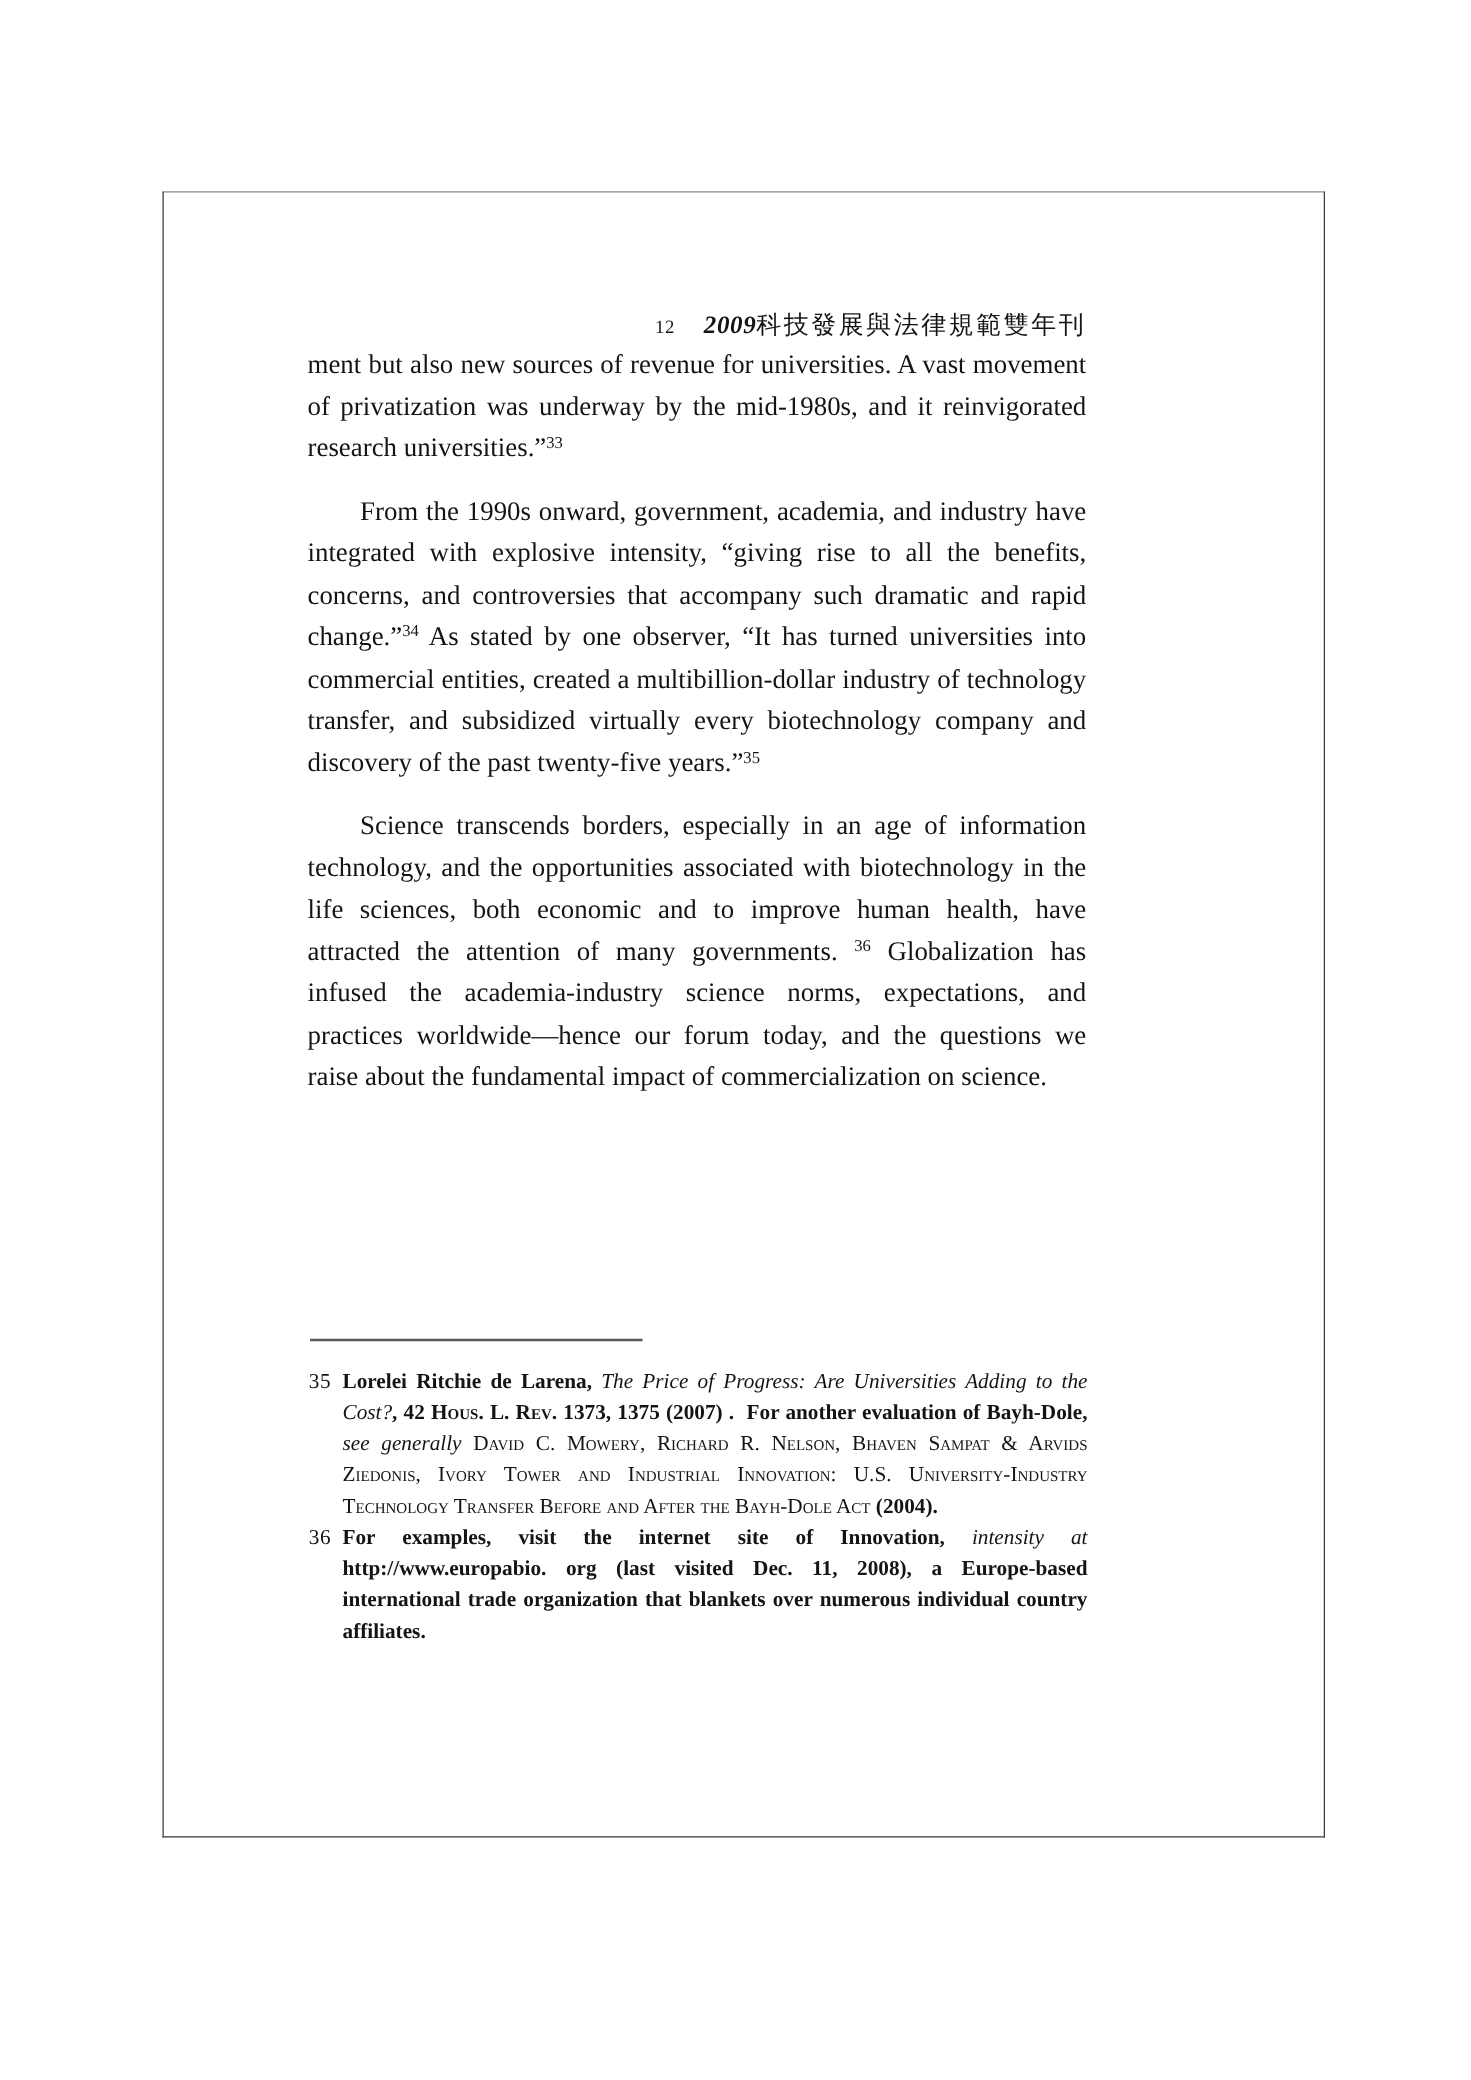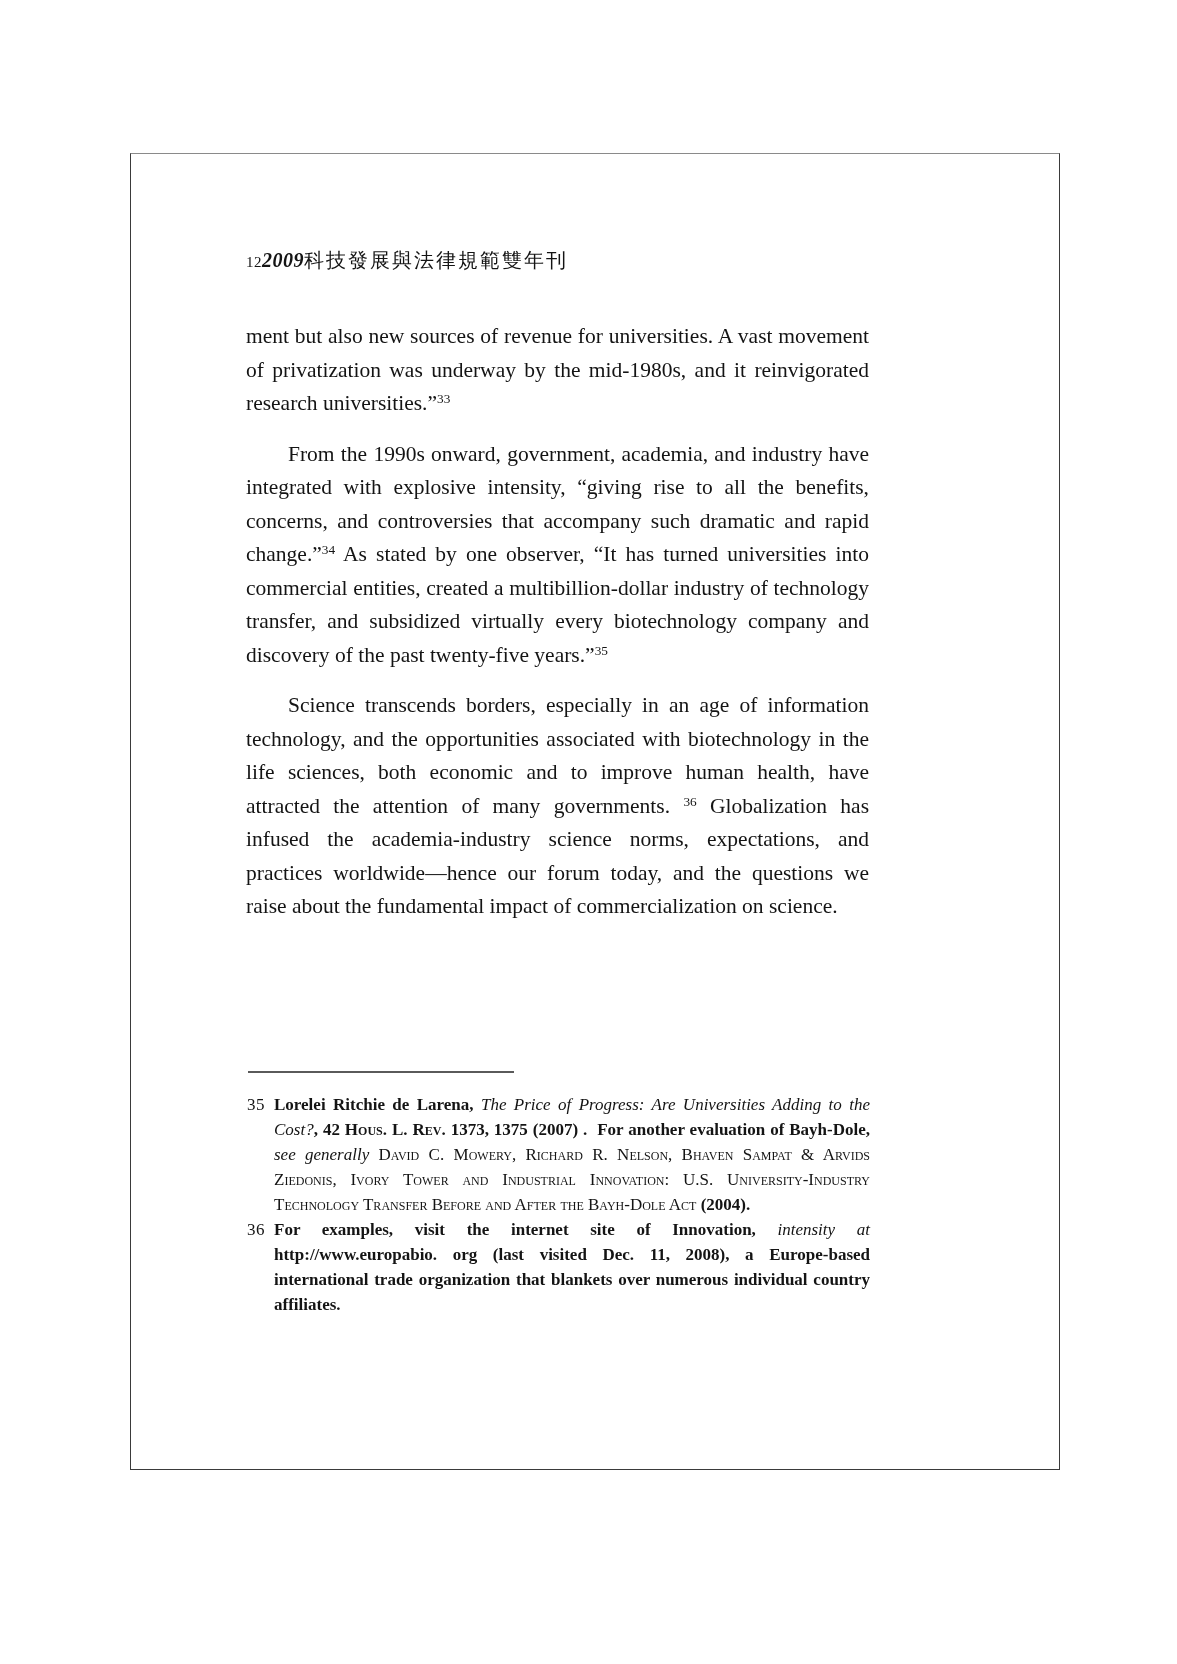--- a/index.html
+++ b/index.html
@@ -31,42 +31,42 @@
   }
   .page-content {
     position: relative;
     box-sizing: border-box;
     width: 100%;
     height: 100%;
     padding: 93px 190px 0 115px;
   }
   .page-header {
     display: flex;
-    justify-content: flex-start;
+    justify-content: flex-end;
     align-items: baseline;
     width: 100%;
+    gap: 23px;
   }
   .page-num {
     font-size: 15px;
     line-height: 26px;
     letter-spacing: 0.5px;
   }
   .journal-title {
     font-size: 20px;
     line-height: 26px;
     letter-spacing: 2px;
     white-space: nowrap;
   }
   .journal-title .year {
     font-weight: bold;
     font-style: italic;
     letter-spacing: 0.5px;
   }
   .body-text {
-    margin-top: 45px;
     width: 623px;
   }
   .para {
     margin: 0 0 17px 0;
     font-size: 21.5px;
     line-height: 33.5px;
     text-align: justify;
   }
   .para.indent { text-indent: 42px; }
   sup {

